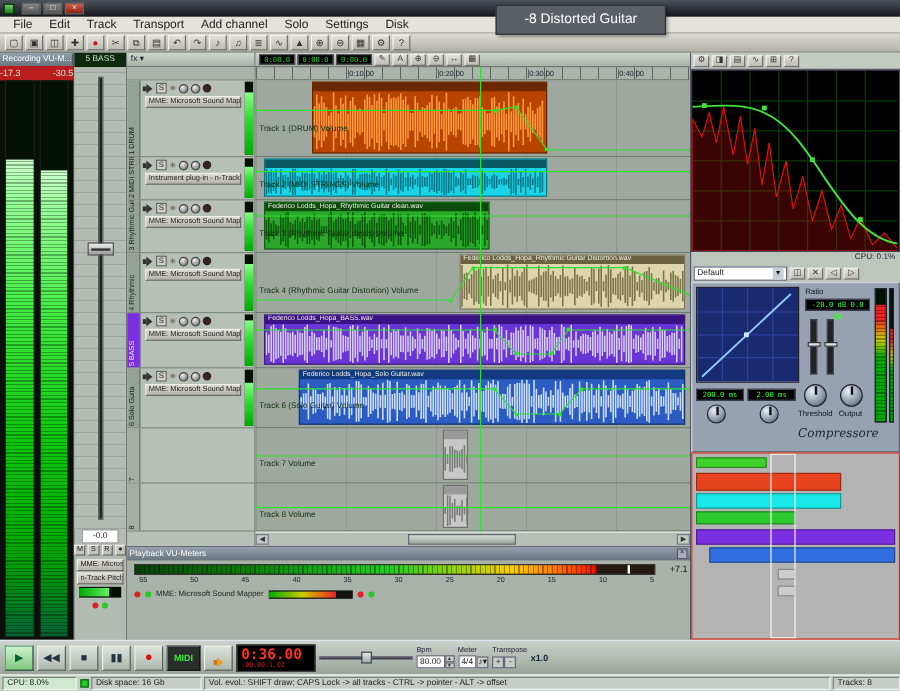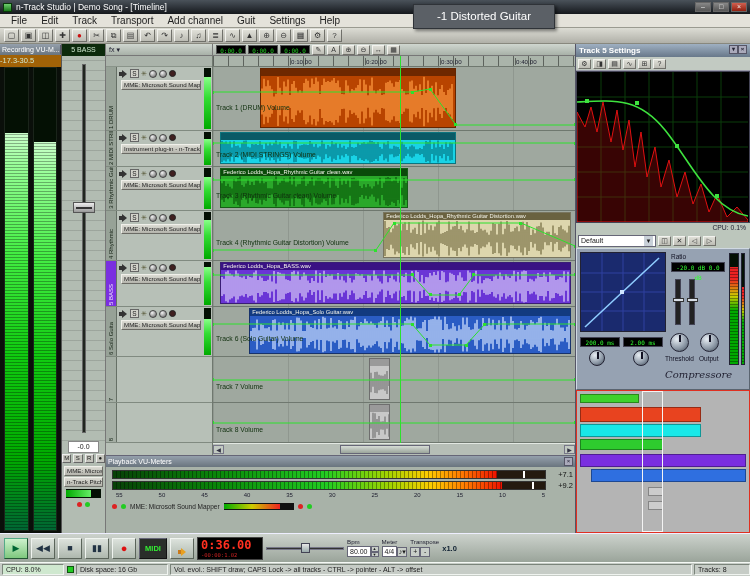--- a/index.html
+++ b/index.html
@@ -19,21 +19,21 @@
   .tool-btn.sm{width:13px;height:10px;font-size:7px;line-height:8px;}
 
   
   .main{position:relative;height:489px;}
 
   
   .recvu{position:absolute;left:0;top:0;width:62px;height:489px;background:#0a0f0a;border-right:1px solid #555;}
   .p-title{height:11px;background:linear-gradient(#95a0ac,#69747e);color:#fff;font-size:7px;line-height:11px;padding:0 2px;display:flex;white-space:nowrap;overflow:hidden;}
   .p-title .sp{flex:1;}
   .p-x{width:9px;height:9px;border:1px solid #556;background:#aab;color:#223;font-size:6px;line-height:7px;text-align:center;margin-top:1px;}
-  .recvals{height:12px;background:#a16207;color:#cfe8cf;display:flex;justify-content:flex-start;font-size:7.5px;line-height:12px;}
+  .recvals{height:12px;background:#b91c1c;color:#cfe8cf;display:flex;justify-content:space-between;font-size:7.5px;line-height:12px;}
   .recmeters{position:absolute;top:23px;bottom:2px;left:4px;right:4px;display:flex;gap:4px;}
   .vmeter{flex:1;background:#041004;position:relative;border:1px solid #1a241a;}
   .vfill{position:absolute;bottom:0;left:0;right:0;background:linear-gradient(to top,#063,#0a0 18%,#1c1 45%,#4e4 70%,#9f9 92%,#cfc);}
   .vfill:after{content:"";position:absolute;inset:0;background:repeating-linear-gradient(0deg,transparent 0 2px,rgba(0,0,0,.3) 2px 3px);}
 
   
   .mixstrip{position:absolute;left:62px;top:0;width:44px;height:489px;background:#b2bcb2;border-right:1px solid #777;display:flex;flex-direction:column;}
   .fader-head{height:12px;background:#0c2a0c;color:#cfe8cf;font-size:7px;line-height:12px;text-align:center;}
   .fader-area{height:385px;position:relative;background:repeating-linear-gradient(0deg,rgba(0,0,0,.12) 0 1px,transparent 1px 10px),#b2bcb2;}
   .fgroove{position:absolute;left:50%;width:4px;margin-left:-2px;top:8px;bottom:8px;background:#20261f;border:1px solid #666;}
@@ -159,35 +159,34 @@
   .gled{width:7px;height:7px;background:#2c2;border:1px solid #151;margin-left:3px;}
 
   
   .tooltip{position:absolute;left:413px;top:4px;width:142px;height:25px;background:#5b6066;border:1px solid #2f3338;color:#fff;font-size:11.5px;line-height:23px;text-align:center;z-index:100;box-shadow:2px 2px 3px rgba(0,0,0,.45);}
 </style>
 </head>
 <body>
 
 <div class="titlebar">
   <span class="appicon"></span>
-  <span class="title">n-Track Studio | Demo Song - [Timeline]</span>
   <span class="winbtn">–</span>
   <span class="winbtn">□</span>
   <span class="winbtn close">×</span>
 </div>
 
 <div class="menubar">
     <div class="menu-item">File</div>
     <div class="menu-item">Edit</div>
     <div class="menu-item">Track</div>
     <div class="menu-item">Transport</div>
     <div class="menu-item">Add channel</div>
-    <div class="menu-item">Guit</div>
+    <div class="menu-item">Solo</div>
     <div class="menu-item">Settings</div>
-    <div class="menu-item">Help</div>
+    <div class="menu-item">Disk</div>
   </div>
 
 <div class="toolbar">
     <div class="tool-btn">▢</div>
     <div class="tool-btn">▣</div>
     <div class="tool-btn">◫</div>
     <div class="tool-btn">✚</div>
     <div class="tool-btn" style="color: rgb(204, 17, 17);">●</div>
     <div class="tool-btn">✂</div>
     <div class="tool-btn">⧉</div>
@@ -581,27 +580,20 @@
         <span class="p-x">×</span>
       </div>
       <div class="pvurows">
           <div class="pvurow">
             <div class="pbar">
               <div class="pfill" style="width: 89%;"></div>
               <div class="ppeak" style="left: 95%;"></div>
             </div>
             <div class="pval">+7.1</div>
           </div>
-          <div class="pvurow">
-            <div class="pbar">
-              <div class="pfill" style="width: 90%;"></div>
-              <div class="ppeak" style="left: 97%;"></div>
-            </div>
-            <div class="pval">+9.2</div>
-          </div>
         </div>
       <div class="pscale">
           <span>55</span>
           <span>50</span>
           <span>45</span>
           <span>40</span>
           <span>35</span>
           <span>30</span>
           <span>25</span>
           <span>20</span>
@@ -616,26 +608,20 @@
         <div class="mini-meter2">
             <div class="f"></div>
           </div>
         <span class="dotled" style="background:#d22"></span>
         <span class="dotled" style="background:#2c2"></span>
       </div>
     </div>
   </div>
 
   <div class="rightpanel">
-    <div class="rp-title">
-      <span>Track 5 Settings</span>
-        <span class="sp" style="flex:1"></span>
-      <span class="p-x">▾</span>
-      <span class="p-x">×</span>
-    </div>
     <div class="icons-row">
         <div class="tool-btn sm">⚙</div>
         <div class="tool-btn sm">◨</div>
         <div class="tool-btn sm">▤</div>
         <div class="tool-btn sm">∿</div>
         <div class="tool-btn sm">⊞</div>
         <div class="tool-btn sm">?</div>
       </div>
     <div class="eqwrap">
       <svg width="171" height="150" viewBox="0 0 171 150">
@@ -775,13 +761,13 @@
 </div>
 
 <div class="statusbar">
   <span class="seg cpu">CPU: 8.0%</span>
   <span class="gled"></span>
   <span class="seg disk">Disk space: 16 Gb</span>
   <span class="seg hint">Vol. evol.: SHIFT draw; CAPS Lock -&gt; all tracks - CTRL -&gt; pointer - ALT -&gt; offset</span>
   <span class="seg trk">Tracks: 8</span>
 </div>
 
-<div class="tooltip">-1 Distorted Guitar</div>
+<div class="tooltip">-8 Distorted Guitar</div>
 
 </body></html>

